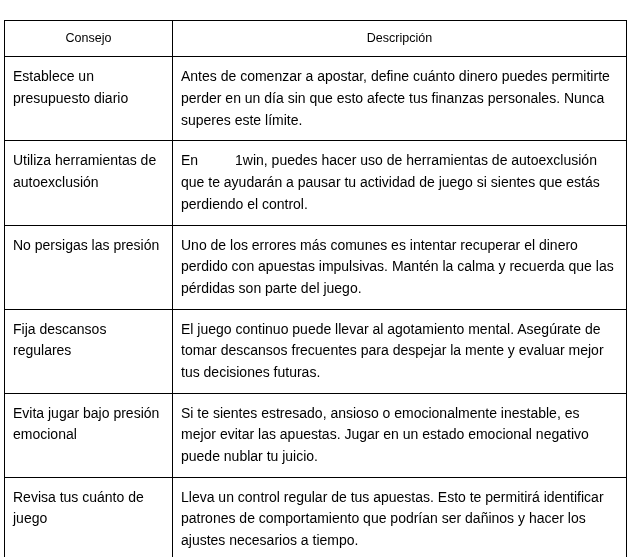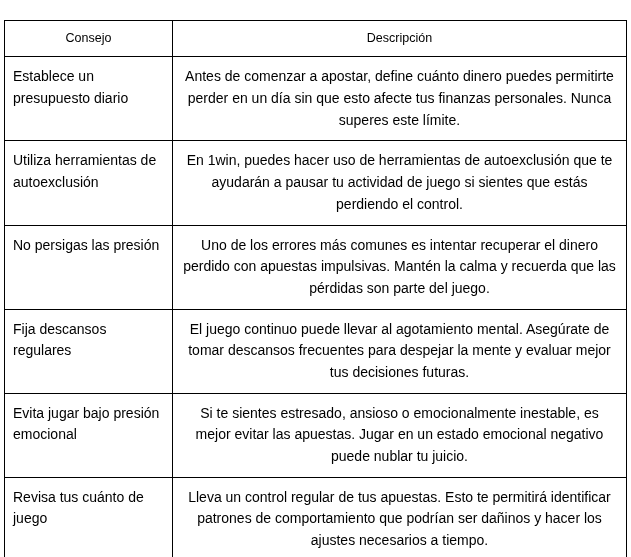--- a/index.html
+++ b/index.html
@@ -37,23 +37,24 @@
     padding-top: 8px;
     padding-bottom: 8px;
     font-size: 12.5px;
   }
   col.col-tip { width: 168px; }
   col.col-desc { width: 454px; }
   td.tip-cell {
     text-align: left;
   }
   td.desc-cell {
-    text-align: center;
+    text-align: left;
   }
   .link-term {
+    margin-left: 33px;
   }
 </style>
 </head>
 <body>
 
 <div class="table-wrap">
   <table class="tips-table">
     <colgroup>
       <col class="col-tip">
       <col class="col-desc">

